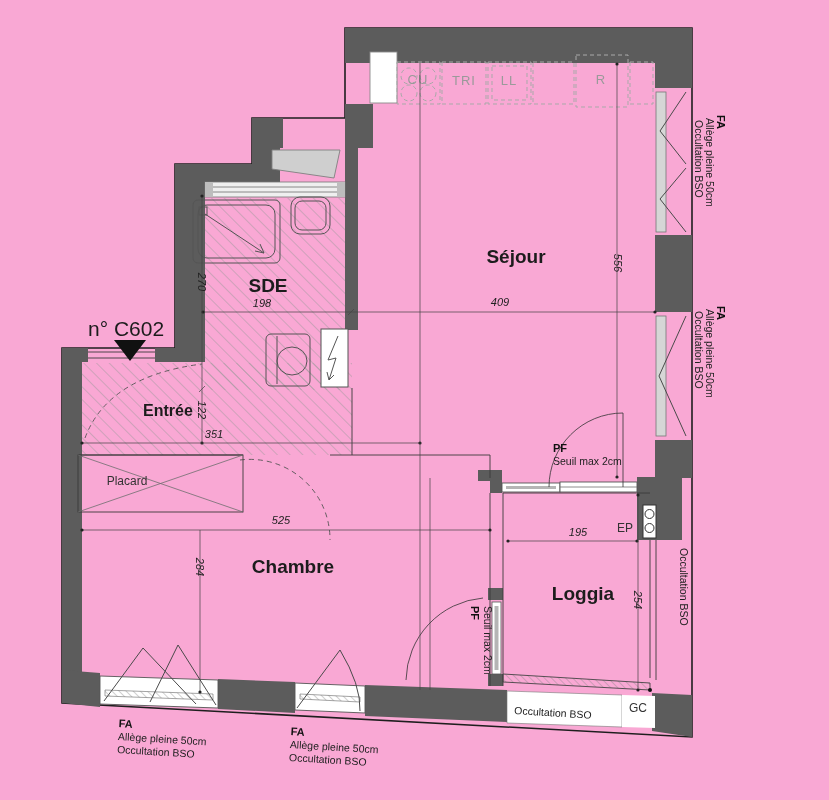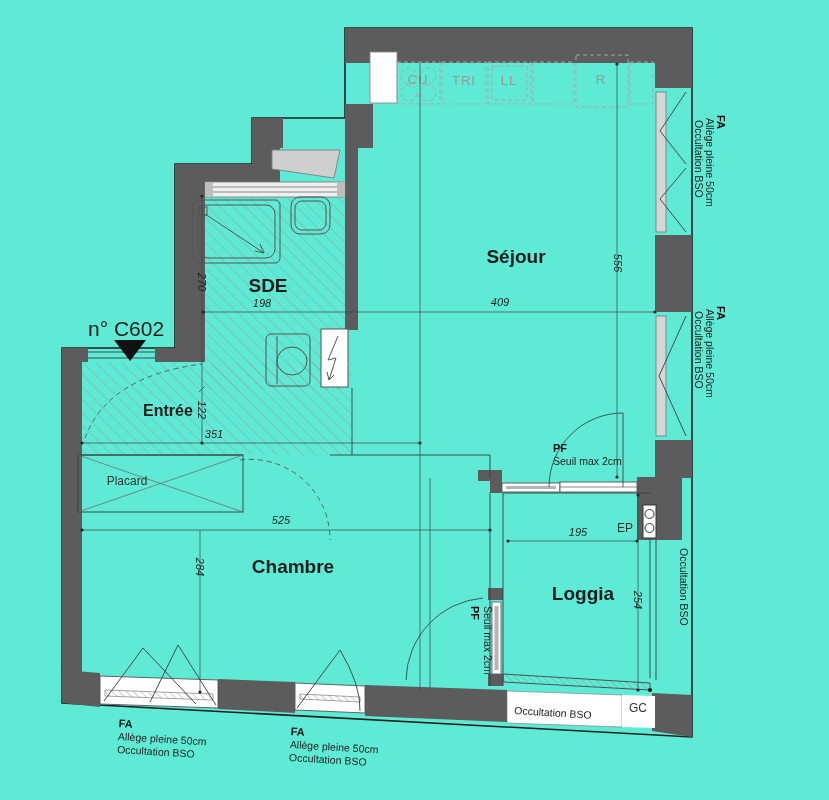--- a/index.html
+++ b/index.html
@@ -1,16 +1,16 @@
 <!DOCTYPE html>
 <html><head>
 <meta charset="utf-8">
 <style>
   html,body{margin:0;padding:0;background:#fff;}
-  .stage{position:relative;width:829px;height:800px;background:#5eead4;overflow:hidden;
+  .stage{position:relative;width:829px;height:800px;background:#f9a8d4;overflow:hidden;
          font-family:"Liberation Sans", sans-serif;}
   svg text{font-family:"Liberation Sans", sans-serif;fill:#1c1c1c;}
   .room{font-weight:bold;font-size:19px;}
   .room-sm{font-weight:bold;font-size:16px;}
   .unit{font-size:21px;}
   .dim{font-style:italic;font-size:11px;fill:#222;}
   .note{font-size:10.5px;fill:#222;}
   .note-b{font-size:11px;font-weight:bold;fill:#111;}
   .appl{font-size:13px;fill:#9a9a9a;letter-spacing:1px;}
   .tiny{font-size:12px;fill:#333;}

